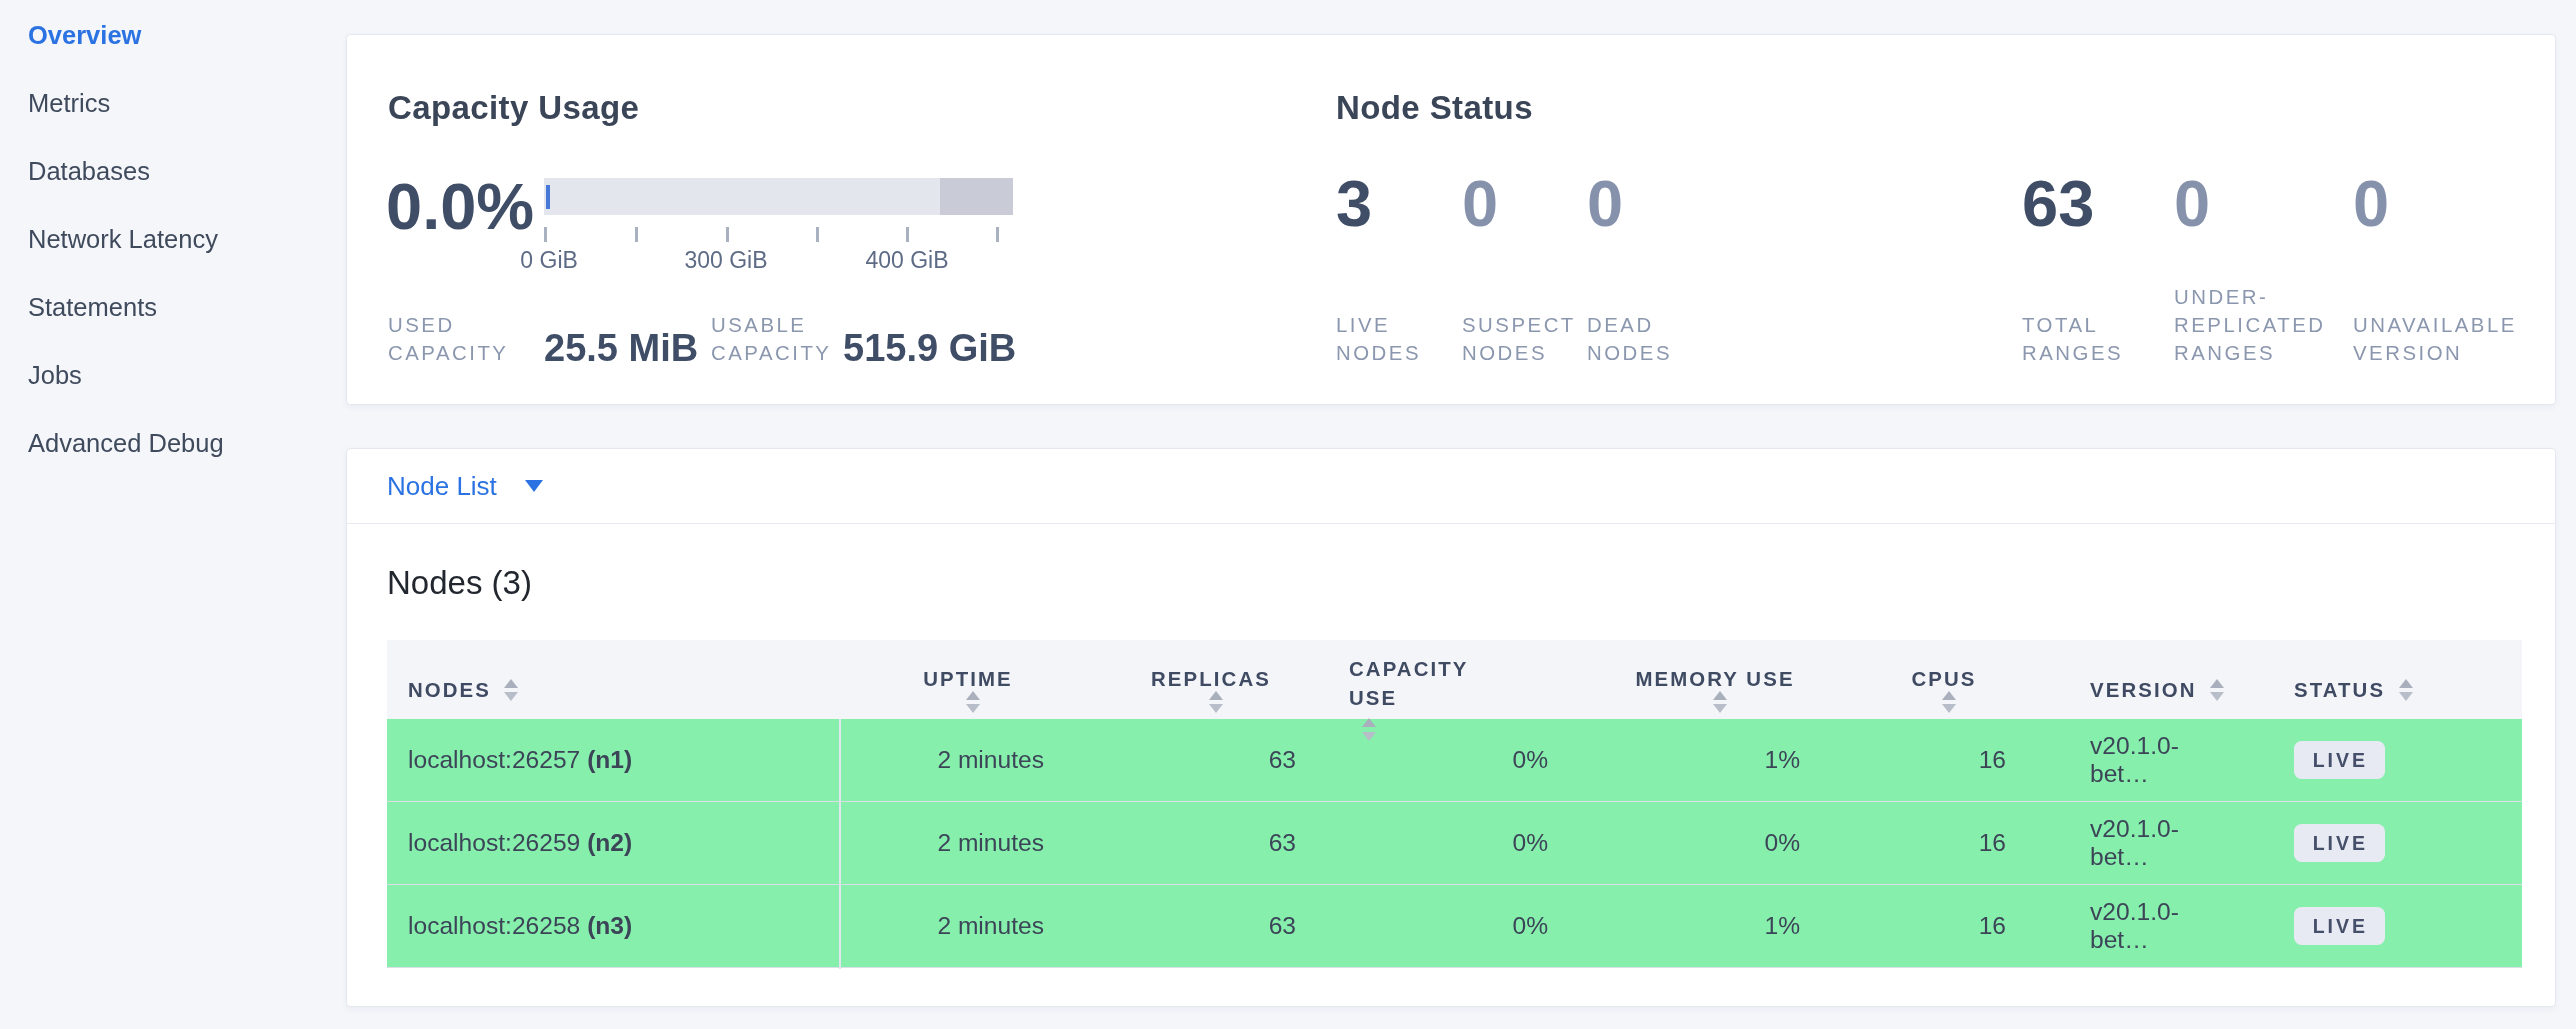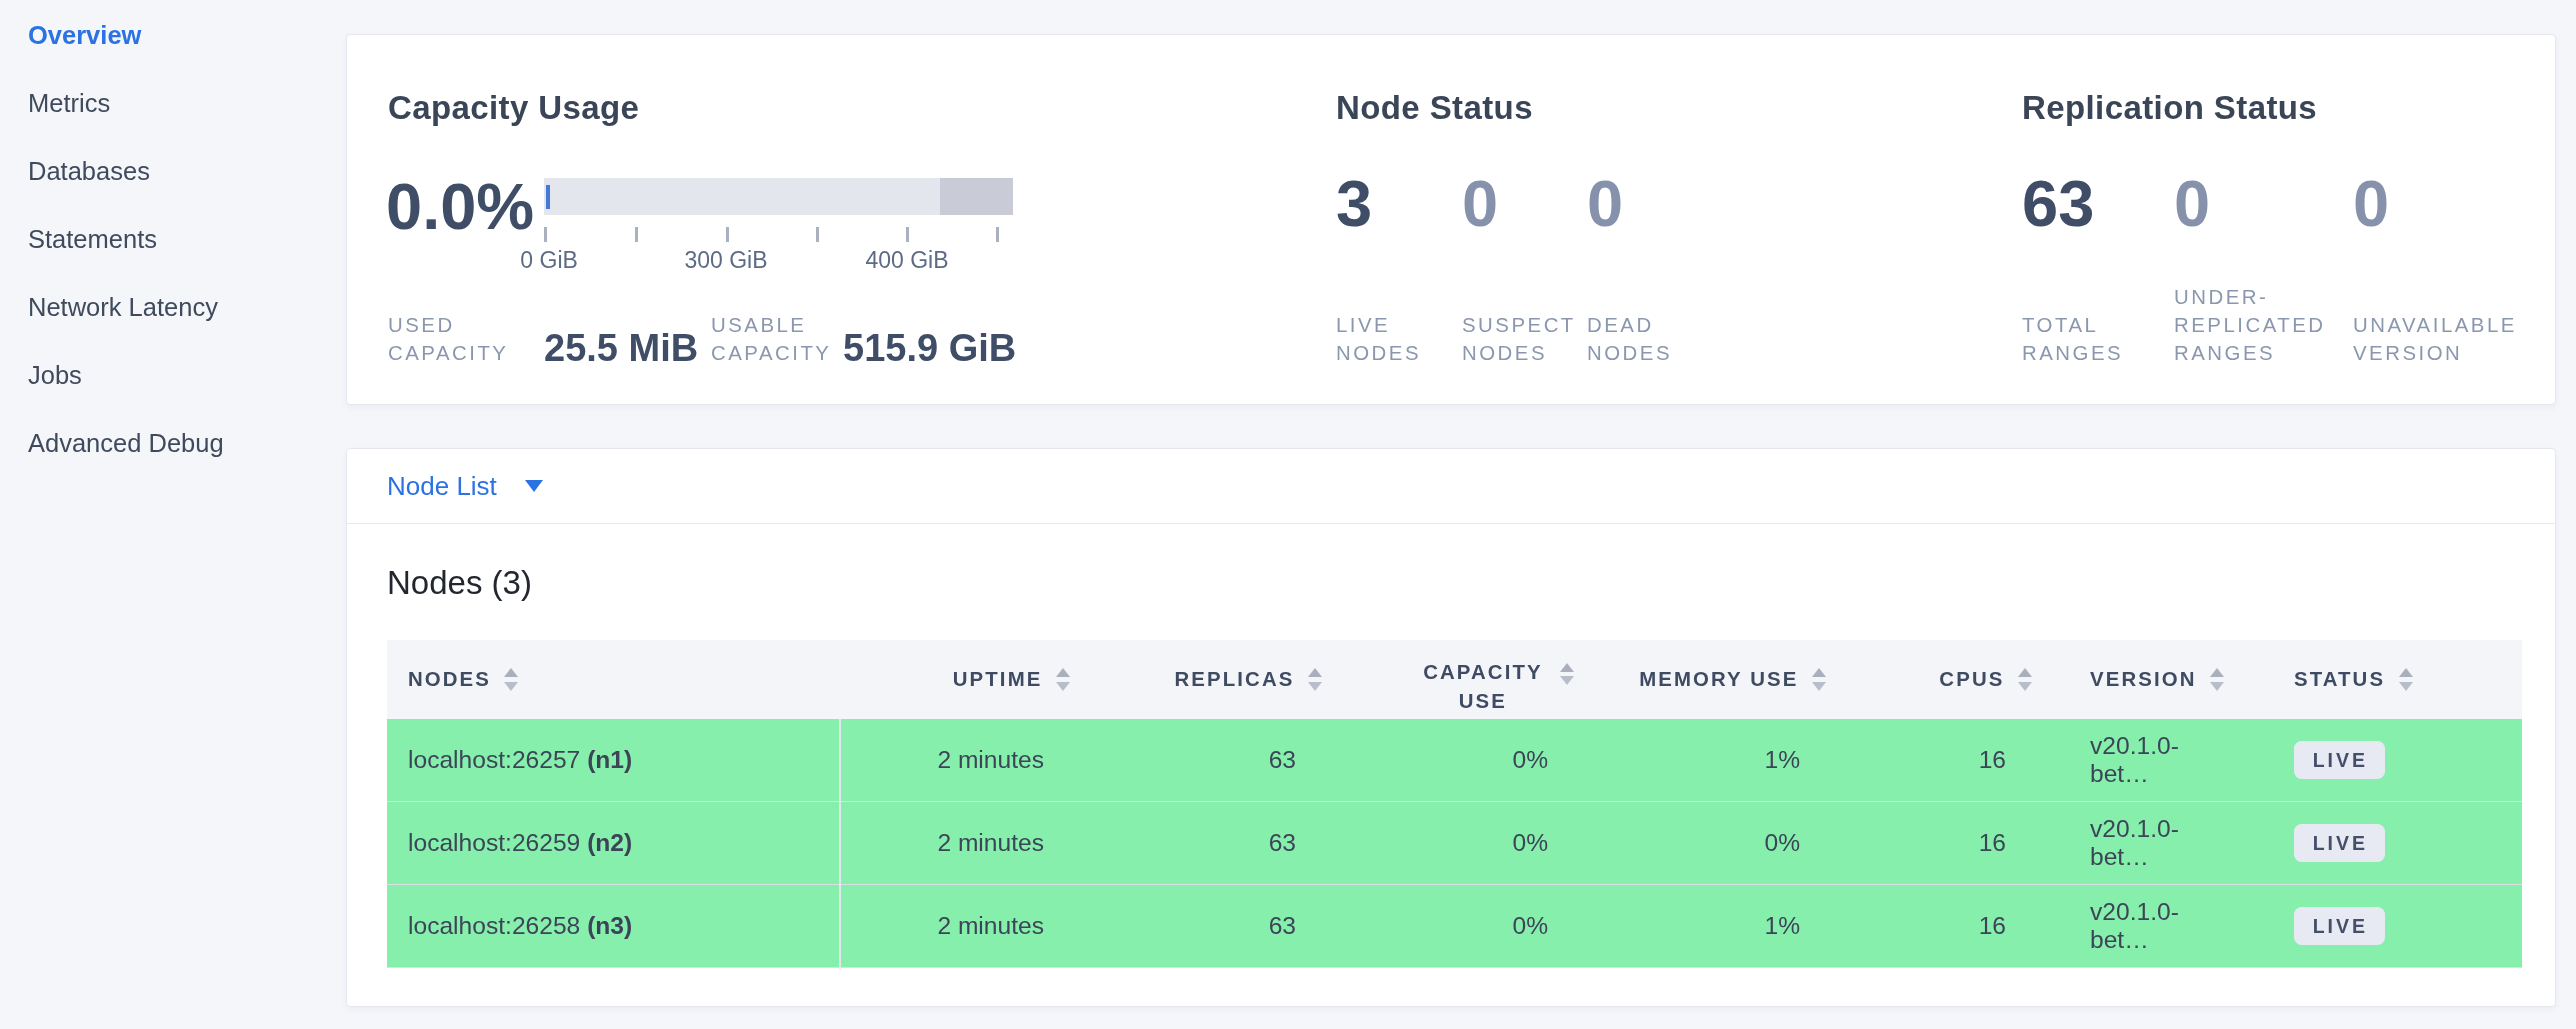--- a/index.html
+++ b/index.html
@@ -70,21 +70,21 @@
     display:flex;align-items:center;padding-left:40px;cursor:pointer;}
   .nl-label{color:var(--accent);font-size:26px;font-weight:500;}
   .caret-down{width:0;height:0;border-left:9.3px solid transparent;border-right:9.3px solid transparent;
     border-top:12px solid var(--accent);margin-left:28px;}
   .table-title{position:absolute;left:40px;top:115px;font-size:33px;font-weight:500;color:#22272f;}
 
   .ntable{position:absolute;left:40px;top:191px;width:2135px;}
   .thead,.trow{display:grid;grid-template-columns:452px 210px 228px 228px 228px 182px 175px 432px;gap:24px;}
   .thead{background:#f4f5f8;height:79px;align-items:center;}
   .th{font-size:20.4px;font-weight:700;letter-spacing:2.1px;color:#3f4a63;display:flex;align-items:center;cursor:pointer;}
-  .th.right{justify-content:flex-end;text-align:center;}
+  .th.right{justify-content:flex-end;text-align:left;flex-direction:column;}
   .th.wrap{align-items:flex-start;padding-top:15.3px;}
   .th.wrap .th-label{max-width:127px;line-height:29px;}
   .th-nodes{padding-left:21px;}
   .th-version{padding-left:31px;}
   .th-status{padding-left:36px;}
   .sort{display:flex;flex-direction:column;align-items:center;gap:4.2px;margin-left:10.2px;flex:none;width:20.4px;}
   .th.wrap .sort{margin-top:5.1px;}
   .tri-up{width:0;height:0;border-left:7.6px solid transparent;border-right:7.6px solid transparent;border-bottom:9.3px solid #a9afbc;}
   .tri-dn{width:0;height:0;border-left:7.6px solid transparent;border-right:7.6px solid transparent;border-top:9.3px solid #b7bdc9;}
 
@@ -98,22 +98,22 @@
     letter-spacing:3px;padding:9.3px 17px 8.5px 18.7px;border-radius:7.6px;line-height:1;}
   .col-divider{position:absolute;left:452px;top:79px;width:1.7px;height:250px;background:#e3e6ec;}
 </style>
 </head>
 <body>
 
 <nav class="sidebar">
   <div class="side-item active">Overview</div>
   <div class="side-item">Metrics</div>
   <div class="side-item">Databases</div>
+  <div class="side-item">Network Latency</div>
   <div class="side-item">Statements</div>
-  <div class="side-item">Network Latency</div>
   <div class="side-item">Jobs</div>
   <div class="side-item">Advanced Debug</div>
 </nav>
 
 <section class="card summary">
 
   <h2 class="panel-title t-capacity">Capacity Usage</h2>
   <div class="big-percent">0.0%</div>
 
   <div class="gauge">
@@ -148,21 +148,20 @@
   </div>
   <div class="stat-col sc-n2">
     <div class="stat-value muted">0</div>
     <div class="stat-label">SUSPECT NODES</div>
   </div>
   <div class="stat-col sc-n3">
     <div class="stat-value muted">0</div>
     <div class="stat-label">DEAD NODES</div>
   </div>
 
-  <h2 class="panel-title t-replication">Replication Status</h2>
   <div class="stat-col sc-r1">
     <div class="stat-value">63</div>
     <div class="stat-label">TOTAL RANGES</div>
   </div>
   <div class="stat-col sc-r2">
     <div class="stat-value muted">0</div>
     <div class="stat-label">UNDER-REPLICATED RANGES</div>
   </div>
   <div class="stat-col sc-r3">
     <div class="stat-value muted">0</div>

